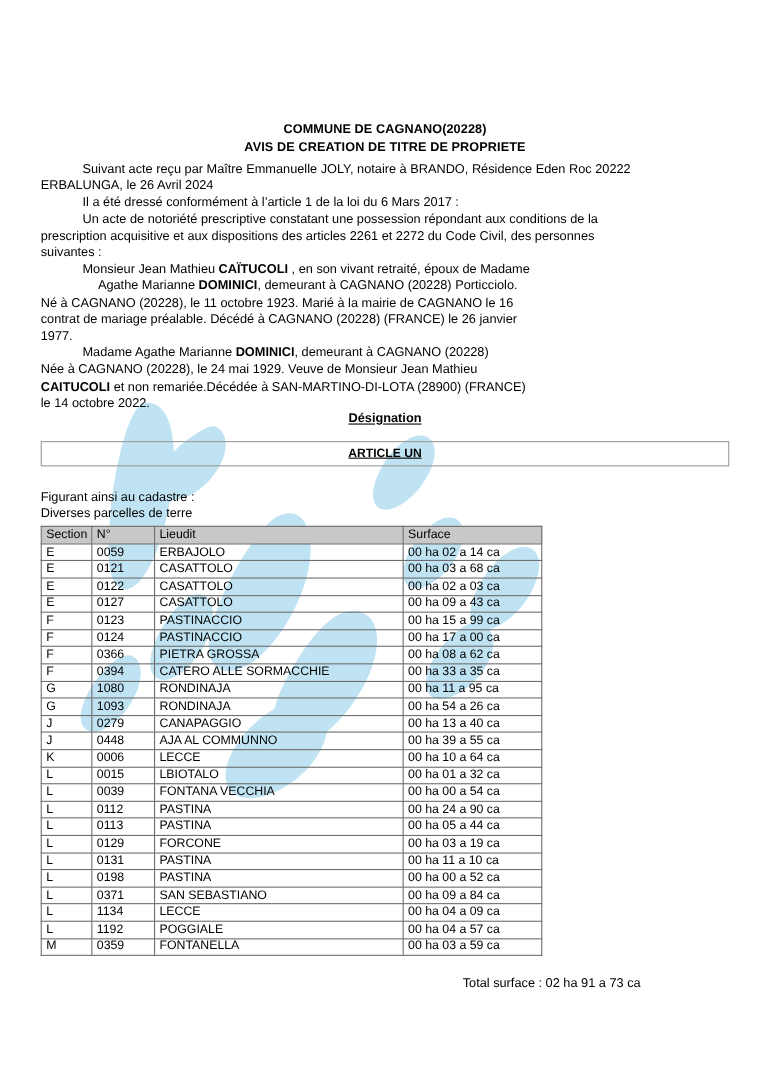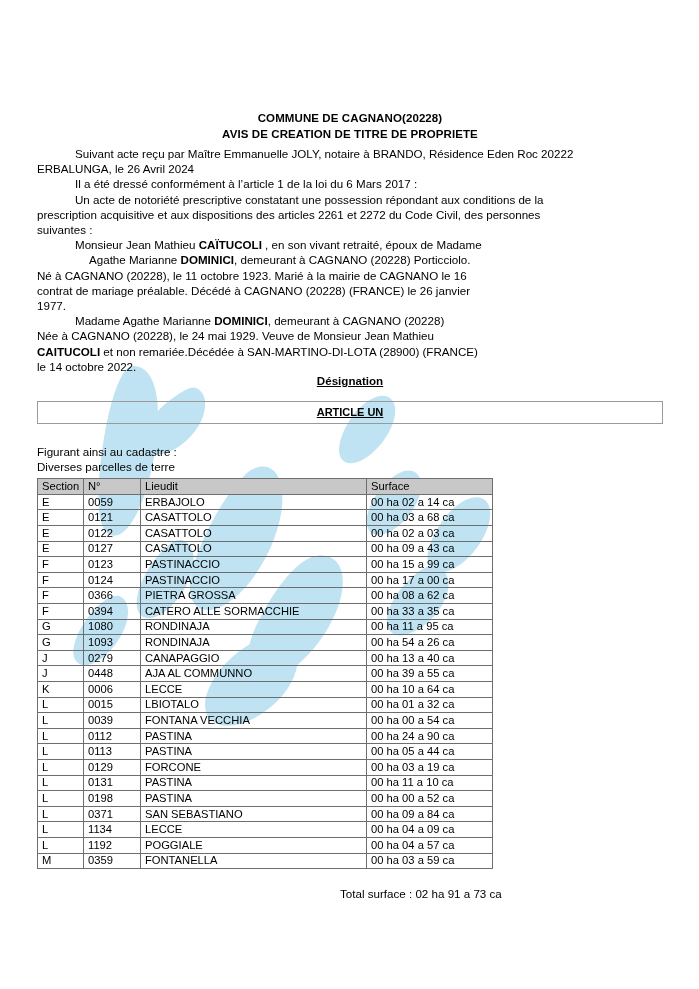--- a/index.html
+++ b/index.html
@@ -124,21 +124,21 @@
   }
   .col-section { width: 46px; }
   .col-num     { width: 57px; }
   .col-lieudit { width: 226px; }
   .col-surface { width: 126px; }
 
   #total-line {
     margin-top: 18px;
     margin-left: 0;
     font-size: 11.6px;
-    text-align: left;
+    text-align: center;
     padding-left: 303px;
   }
 </style>
 </head>
 <body>
 
 <div id="page">
 
   <svg id="watermark" viewBox="0 0 699 989" xmlns="http://www.w3.org/2000/svg" aria-hidden="true">
     <g fill="#bfe3f2">

